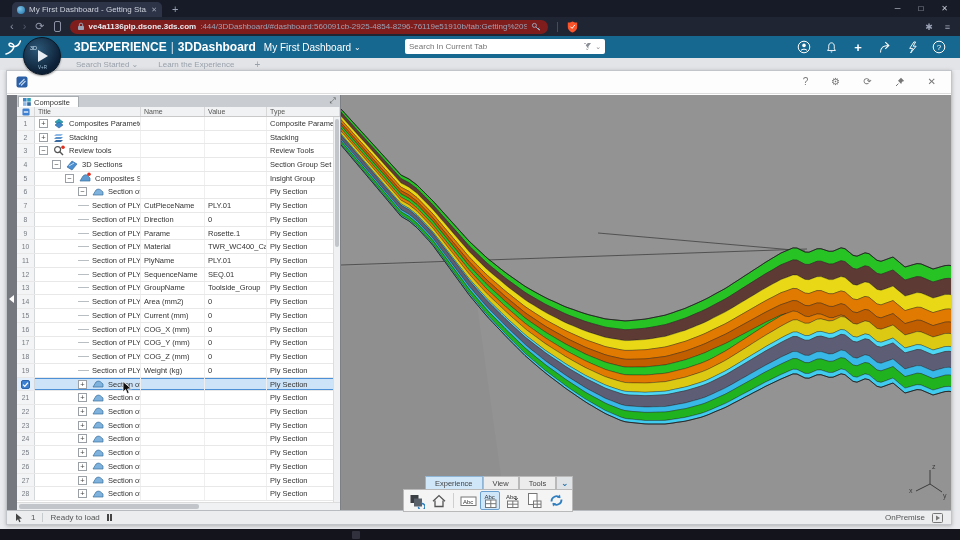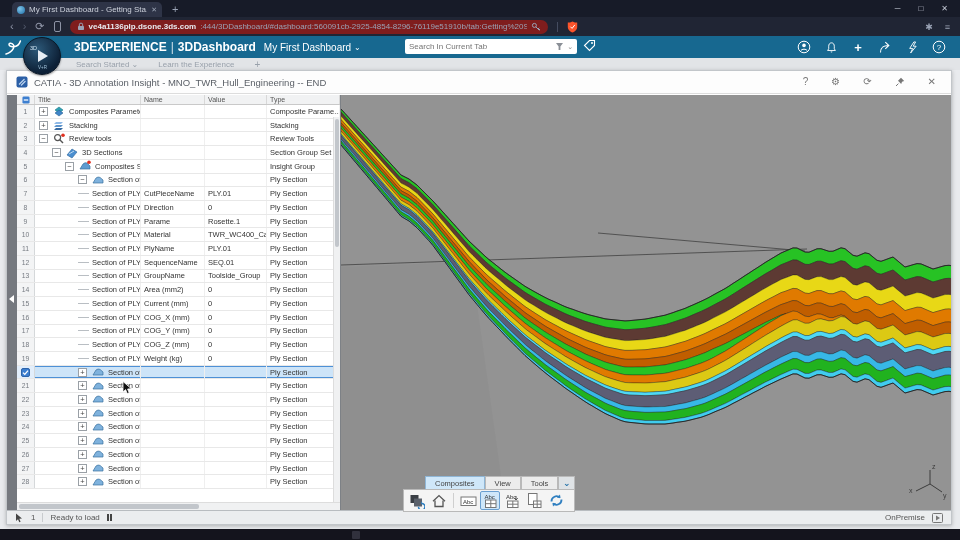--- a/index.html
+++ b/index.html
@@ -26,21 +26,21 @@
 .urlright{margin-left:auto;display:flex;align-items:center;gap:12px;color:#9aa3b5;font-size:9px}
 
 
 .dxbar{position:absolute;top:36px;left:0;width:960px;height:22px;background:#176890;display:flex;align-items:center;color:#fff}
 .dslogo{margin-left:4px;flex:none}
 .brand{margin-left:52px;font-size:12px;white-space:nowrap}
 .brand b{font-weight:bold}
 .brand .sep2{margin:0 4px;opacity:.8}
 .dashname{margin-left:8px;font-size:10px}
 .chev{font-size:8px;margin-left:3px}
-.search{position:absolute;left:405px;top:3px;width:172px;height:15px;background:#fff;border-radius:2px;display:flex;align-items:center;padding:0 4px}
+.search{position:absolute;left:405px;top:3px;width:200px;height:15px;background:#fff;border-radius:2px;display:flex;align-items:center;padding:0 4px}
 .search input{border:none;outline:none;flex:1;font-size:8px;color:#333;font-family:inherit;background:transparent;min-width:0}
 .search .chevd{color:#888;font-size:7px;margin-left:3px}
 .tagbtn{position:absolute;left:583px;top:3px}
 .dxicons{margin-left:auto;display:flex;align-items:center;gap:13px;padding-right:14px}
 .dxicons .ic{width:14px;height:14px;display:flex;align-items:center;justify-content:center}
 
 
 .dashtabs{position:absolute;top:58px;left:0;width:960px;height:12px;background:#e2e4e7;display:flex;align-items:center;padding-left:76px;gap:20px;font-size:8px;color:#99a1ab}
 .dashtabs .plus{color:#99a1ab;font-size:10px}
 
@@ -225,40 +225,51 @@
   <span class="play"></span>
   <span class="tvr">V+R</span>
 </div>
 
 <div class="appwin">
   <div class="titlebar">
     <svg width="12" height="12" viewBox="0 0 12 12">
         <rect x="0.5" y="0.5" width="11" height="11" rx="2" fill="#2b5fa6"></rect>
         <path d="M3,8.5 L8.5,3 M5,9.5 L9.5,5" stroke="#bcd4ee" stroke-width="1.2"></path>
       </svg>
-    <span class="apptitle">CATIA - 3D Annotation Insight - MNO_TWR_Hull_Engineering -- END</span>
     <div class="tbicons">
       <span>?</span>
       <span>⚙</span>
       <span>⟳</span>
       <svg width="10" height="10" viewBox="0 0 10 10">
           <path d="M6,0.8 L9.2,4 L7,4.8 L6.2,7 L3,3.8 Z" fill="#777"></path>
           <line x1="3.4" y1="6.6" x2="1" y2="9" stroke="#777"></line>
         </svg>
       <span>✕</span>
     </div>
   </div>
 
   <div class="appcontent">
 
     <div class="collapse">
         <span class="arr"></span>
       </div>
 
     <div class="panel">
+      <div class="ptabs">
+        <div class="ptab">
+          <svg width="8" height="8" viewBox="0 0 8 8">
+              <rect x="0" y="0" width="3.6" height="3.6" fill="#3f86c8"></rect>
+              <rect x="4.2" y="0" width="3.6" height="3.6" fill="#2fa3b5"></rect>
+              <rect x="0" y="4.2" width="3.6" height="3.6" fill="#8fb9e6"></rect>
+              <rect x="4.2" y="4.2" width="3.6" height="3.6" fill="#36699f"></rect>
+            </svg>
+          <span>Composite</span>
+        </div>
+        <span class="pexpand">⤢</span>
+      </div>
       <div class="phead">
         <div class="hc hnum">
             <svg width="8" height="8" viewBox="0 0 9 9">
               <rect x="0.5" y="0.5" width="8" height="8" rx="1.5" fill="#3d7fd0"></rect>
               <rect x="2" y="3.8" width="5" height="1.4" fill="#fff"></rect>
             </svg>
           </div>
         <div class="hc htitle">Title</div>
         <div class="hc hname">Name</div>
         <div class="hc hvalue">Value</div>
@@ -670,21 +681,21 @@
           <line x1="929" y1="483" x2="941" y2="491"></line>
           <text id="ax-z" x="931" y="468" font-size="7" fill="#3c3c3c" stroke="none" font-family="Liberation Sans,sans-serif">z</text>
           <text id="ax-x" x="908" y="492" font-size="7" fill="#3c3c3c" stroke="none" font-family="Liberation Sans,sans-serif">x</text>
           <text id="ax-y" x="942" y="497" font-size="7" fill="#3c3c3c" stroke="none" font-family="Liberation Sans,sans-serif">y</text>
         </g>
       </svg>
     </div>
 
     <div class="vtoolbar">
       <div class="vtabs">
-        <div class="vtab active">Composites</div>
+        <div class="vtab active">Experience</div>
         <div class="vtab">View</div>
         <div class="vtab">Tools</div>
         <div class="vchev">
             <span>⌄</span>
           </div>
       </div>
       <div class="vicons">
         <div class="tbtn">
           <svg width="16" height="16" viewBox="0 0 16 16">
               <rect x="1.5" y="2" width="8" height="8" fill="#3a3f45"></rect>

